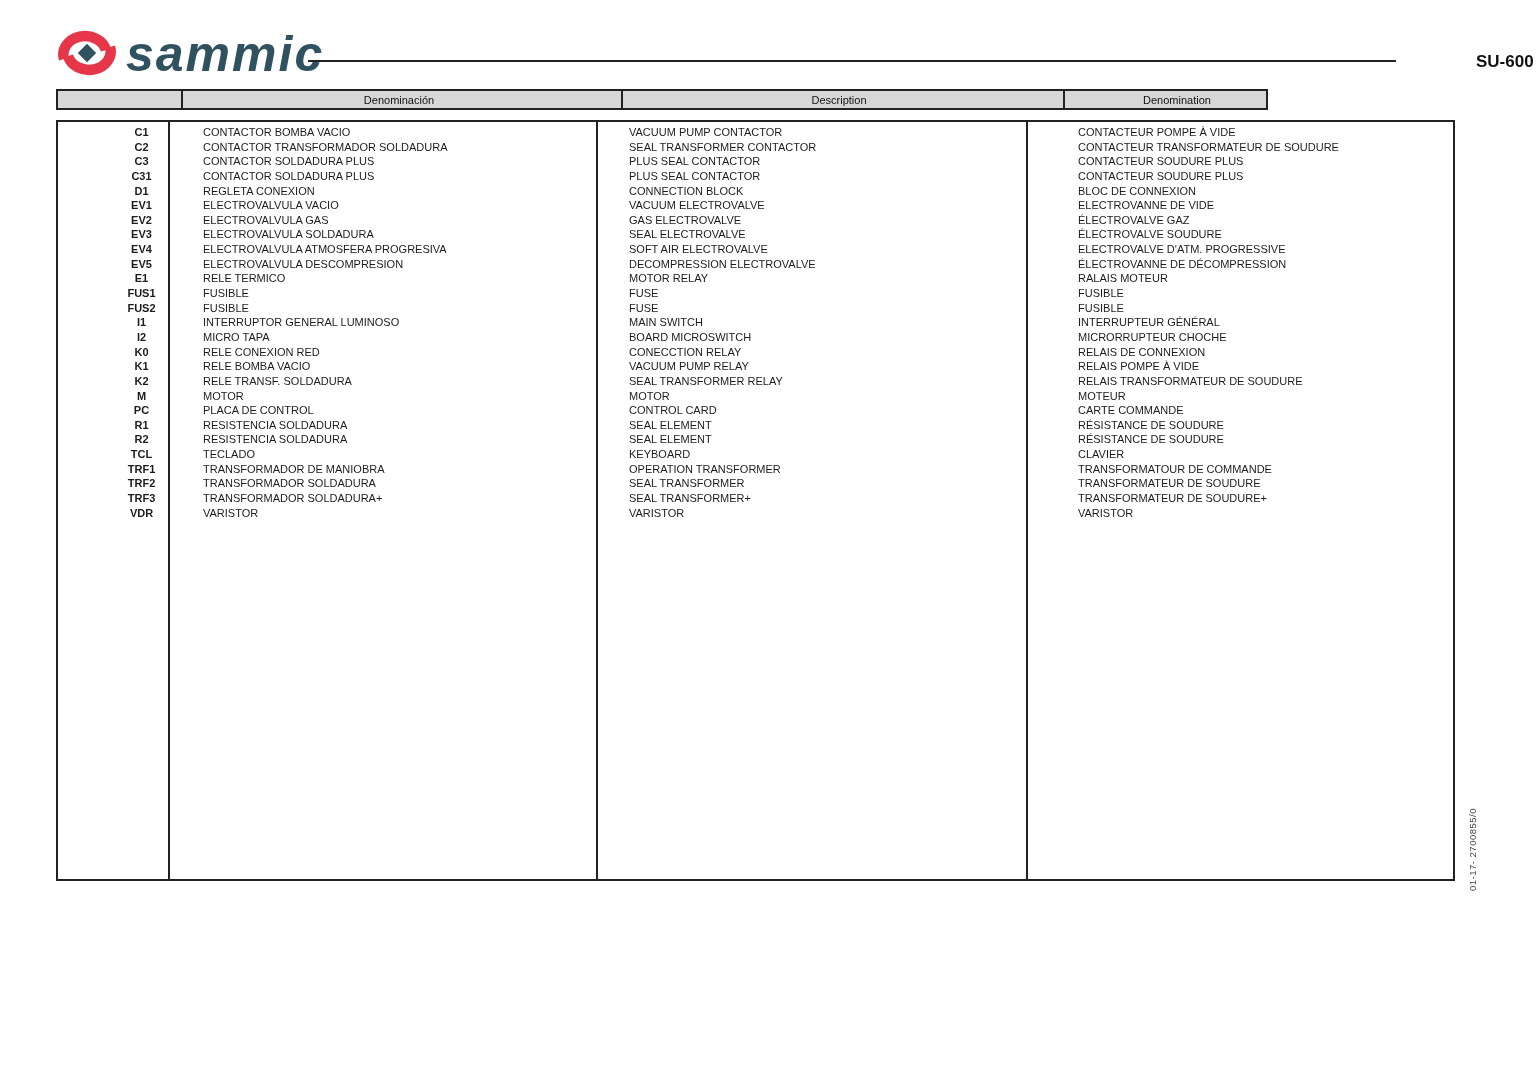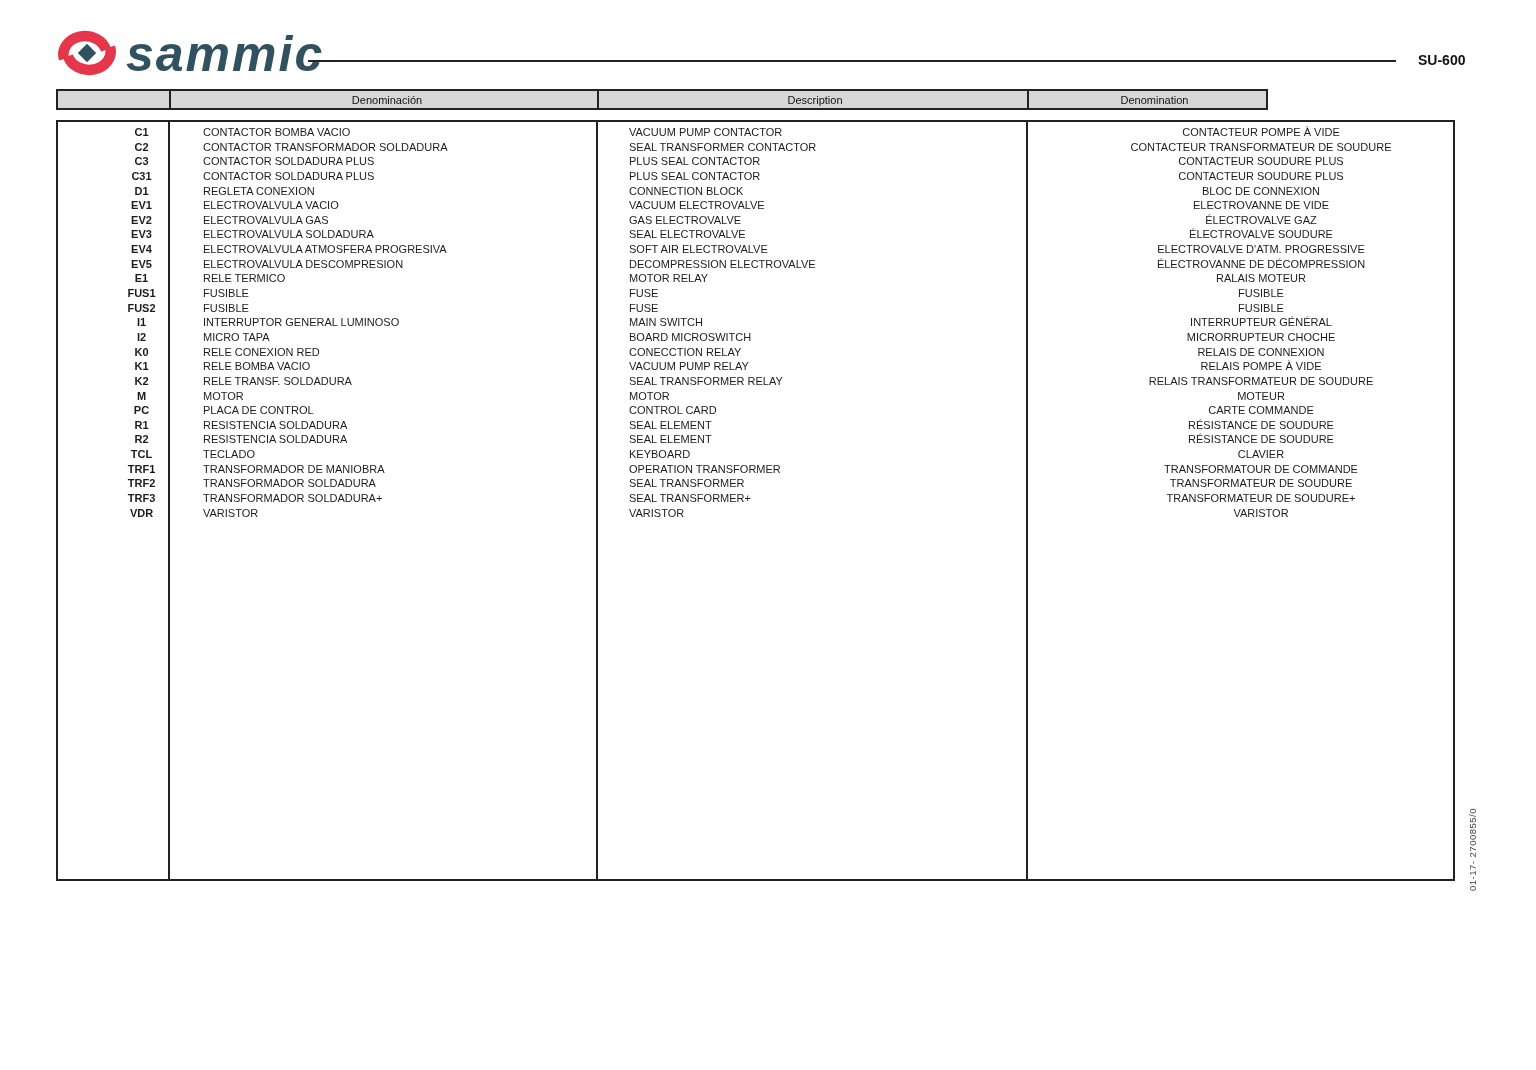--- a/index.html
+++ b/index.html
@@ -9,26 +9,27 @@
   }
   
   .logo{position:absolute;left:57px;top:30px;display:flex;align-items:flex-end;gap:9px;}
   .logo svg{display:block;}
   .wordmark{
     font-size:50px;font-weight:bold;line-height:44px;letter-spacing:2px;
     color:#30515f;
     font-style:italic;
   }
   .rule{position:absolute;left:308px;top:60px;width:1088px;height:2px;background:#222;}
-  .model{position:absolute;left:1418px;top:52px;font-size:14px;font-weight:bold;color:#111;text-align:center;}
+  .model{position:absolute;left:1476px;top:52px;font-size:17px;font-weight:bold;color:#111;text-align:center;}
   
   .thead{
     position:absolute;left:56px;top:89px;width:1212px;height:21px;
     background:#d7d7d7;border:2px solid #222;box-sizing:border-box;
     display:flex;
+    gap:12px;
   }
   .thead .hcell{
     display:flex;align-items:center;justify-content:center;
     font-size:11px;color:#111;box-sizing:border-box;
   }
   .hcell + .hcell{border-left:2px solid #222;}
   
   .tbody{
     position:absolute;left:56px;top:120px;width:1399px;height:761px;
     border:2px solid #222;box-sizing:border-box;background:#fff;
@@ -36,21 +37,21 @@
   .vline{position:absolute;top:0;bottom:0;width:1.5px;background:#222;}
   .rows{position:absolute;top:3px;left:0;right:0;margin-left:28px;}
   .trow{display:flex;height:14.65px;}
   .tcell{
     font-size:11px;line-height:14.65px;white-space:nowrap;overflow:hidden;
     box-sizing:border-box;
   }
   .col-code{width:111px;text-align:center;font-weight:bold;}
   .col-es{width:428px;padding-left:6px;}
   .col-en{width:430px;padding-left:4px;}
-  .col-fr{flex:1;padding-left:14px;text-align:center;}
+  .col-fr{flex:1;padding-left:23px;}
   
   .docref{
     position:absolute;left:1412px;top:844px;width:120px;text-align:center;
     transform:rotate(-90deg);transform-origin:center;
     font-size:9.5px;color:#444;letter-spacing:0.5px;white-space:nowrap;
   }
 </style>
 </head>
 <body>
 

